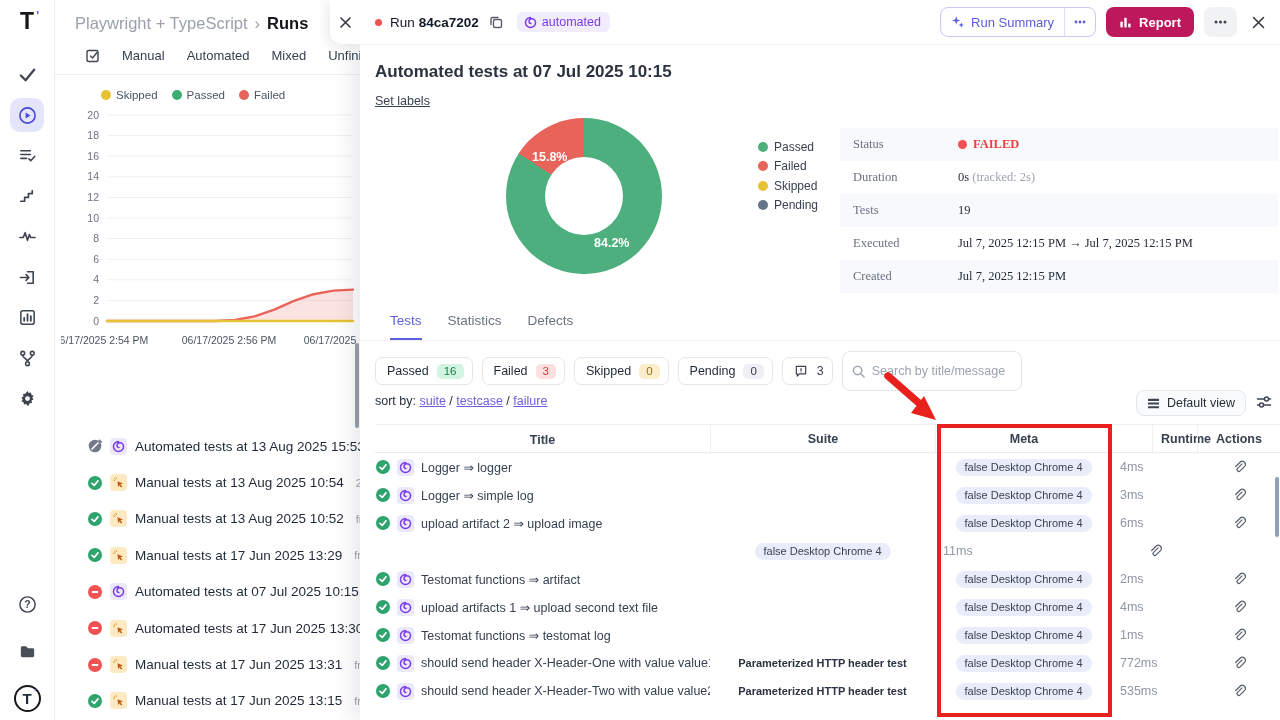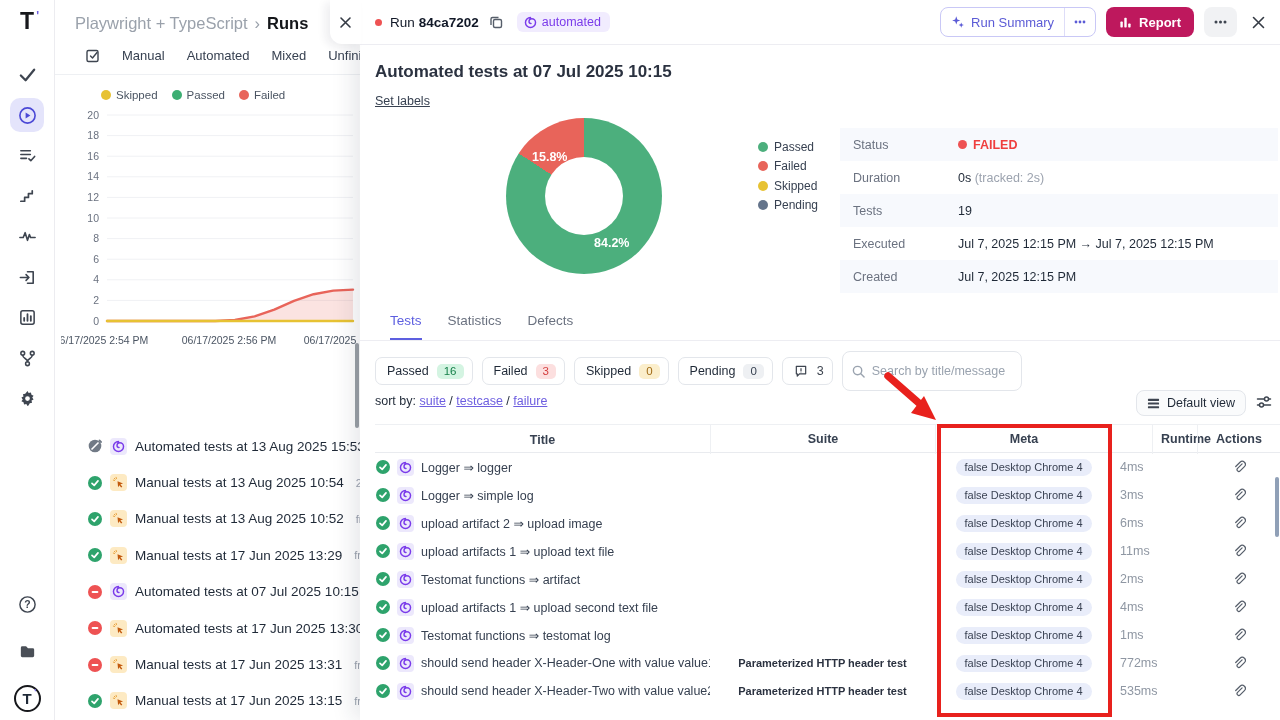--- a/index.html
+++ b/index.html
@@ -73,21 +73,21 @@
   .set-labels { margin:12px 0 0 15px; display:inline-block; font-size:12.5px; color:#374151;
                 text-decoration:underline; cursor:pointer; }
 
   .summary-row { position:absolute; left:0; top:115px; width:100%; height:180px; }
   .donut { position:absolute; left:146px; top:3px; width:156px; height:156px; border-radius:50%; }
   .donut-hole { position:absolute; left:39px; top:39px; width:78px; height:78px; background:#fff; border-radius:50%; }
   .donut-label { position:absolute; color:#fff; font-size:12.5px; font-weight:bold; }
   .donut-legend { position:absolute; left:398px; top:22px; }
   .donut-legend .li { display:flex; align-items:center; gap:6px; font-size:12px; color:#374151; height:19.5px; }
   .info-table { position:absolute; left:480px; top:13px; width:438px; }
-  .info-row { display:flex; align-items:center; height:33px; font-size:12.5px; }
+  .info-row { display:flex; align-items:center; height:33px; font-size:12.5px;font-family:Liberation Serif, serif; }
   .info-row:nth-child(odd) { background:#f7f9fd; }
   .info-row .k { width:118px; padding-left:13px; color:#6b7280; }
   .info-row .v { color:#1f2937; }
   .info-row .v .extra { color:#9ca3af; }
   .status-failed { color:#ef3e3e; font-weight:bold; display:flex; align-items:center; gap:6px; }
   .status-failed .dot { width:9px; height:9px; background:#ee5253; }
 
   .detail-tabs { position:absolute; left:0; top:308px; width:100%; border-bottom:1px solid #ededf2; height:33px;
                  display:flex; gap:26px; padding-left:30px; }
   .detail-tabs .dtab { font-size:13.5px; color:#6b7280; padding-top:5px; cursor:pointer; }
@@ -624,32 +624,20 @@
             <span class="meta-pill">false Desktop Chrome 4</span>
           </span>
           <span class="t-runtime">6ms</span>
           <span class="t-actions">
             <svg width="14" height="14" viewBox="0 0 15 15" fill="none" stroke="currentColor" stroke-width="1.3" stroke-linecap="round">
               <path d="M10.8 4.2 L6 9 a1.9 1.9 0 0 0 2.7 2.7 l4.6-4.6 a3.3 3.3 0 0 0 -4.7-4.7 L4 7"></path>
             </svg>
           </span>
         </div>
         <div class="t-row">
-          <span class="t-title">
-            <svg class="status-ic" viewBox="0 0 14 14">
-              <circle cx="7" cy="7" r="7" fill="#2ea36c"></circle>
-              <path d="M4 7.3 L6.2 9.4 L10 4.9" stroke="#fff" stroke-width="1.7" fill="none" stroke-linecap="round" stroke-linejoin="round"></path>
-            </svg>
-            <span class="type-ic automated">
-              <svg viewBox="0 0 16 16" fill="none" stroke="#7a3bea" stroke-width="1.8" stroke-linecap="round">
-                <path d="M8 1.8 A6.2 6.2 0 1 0 14.2 8 A4.6 4.6 0 0 0 9.6 3.4 A3.4 3.4 0 0 0 6.2 6.8 A2.4 2.4 0 0 0 8.6 9.2"></path>
-              </svg>
-            </span>
-            <span>upload artifacts 1 ⇒ upload text file</span>
-          </span>
           <span class="t-suite"></span>
           <span class="t-meta">
             <span class="meta-pill">false Desktop Chrome 4</span>
           </span>
           <span class="t-runtime">11ms</span>
           <span class="t-actions">
             <svg width="14" height="14" viewBox="0 0 15 15" fill="none" stroke="currentColor" stroke-width="1.3" stroke-linecap="round">
               <path d="M10.8 4.2 L6 9 a1.9 1.9 0 0 0 2.7 2.7 l4.6-4.6 a3.3 3.3 0 0 0 -4.7-4.7 L4 7"></path>
             </svg>
           </span>

